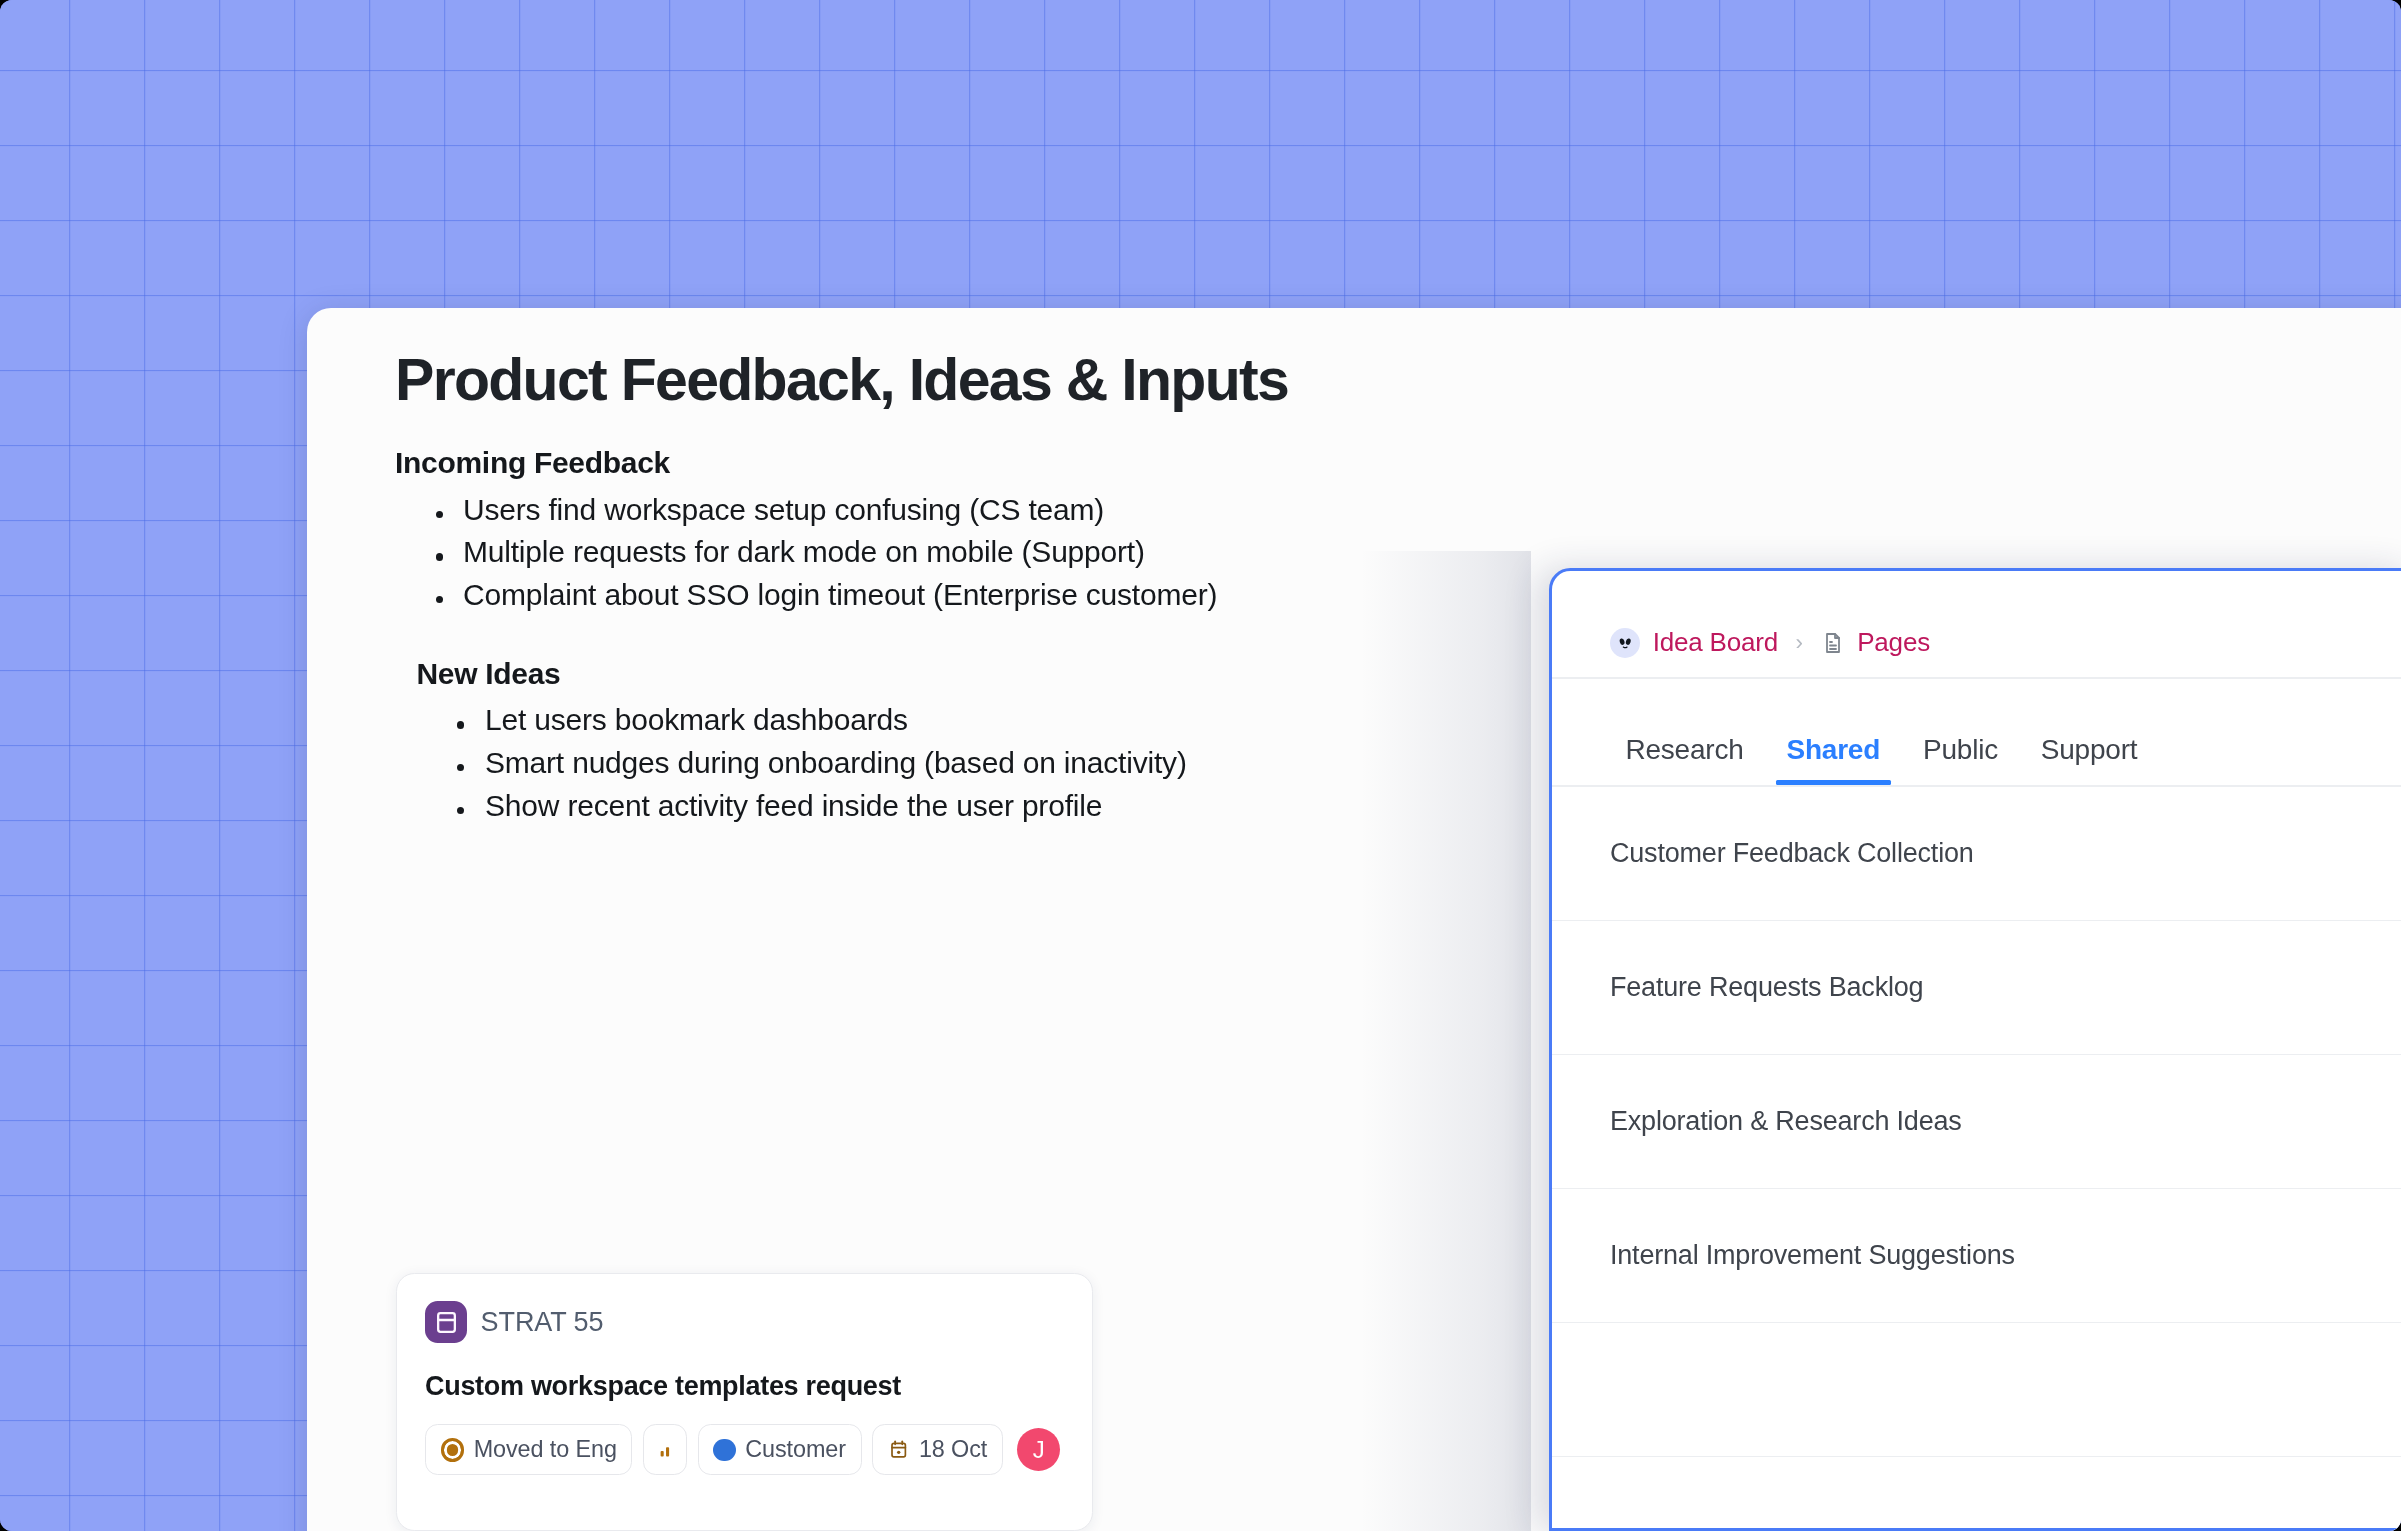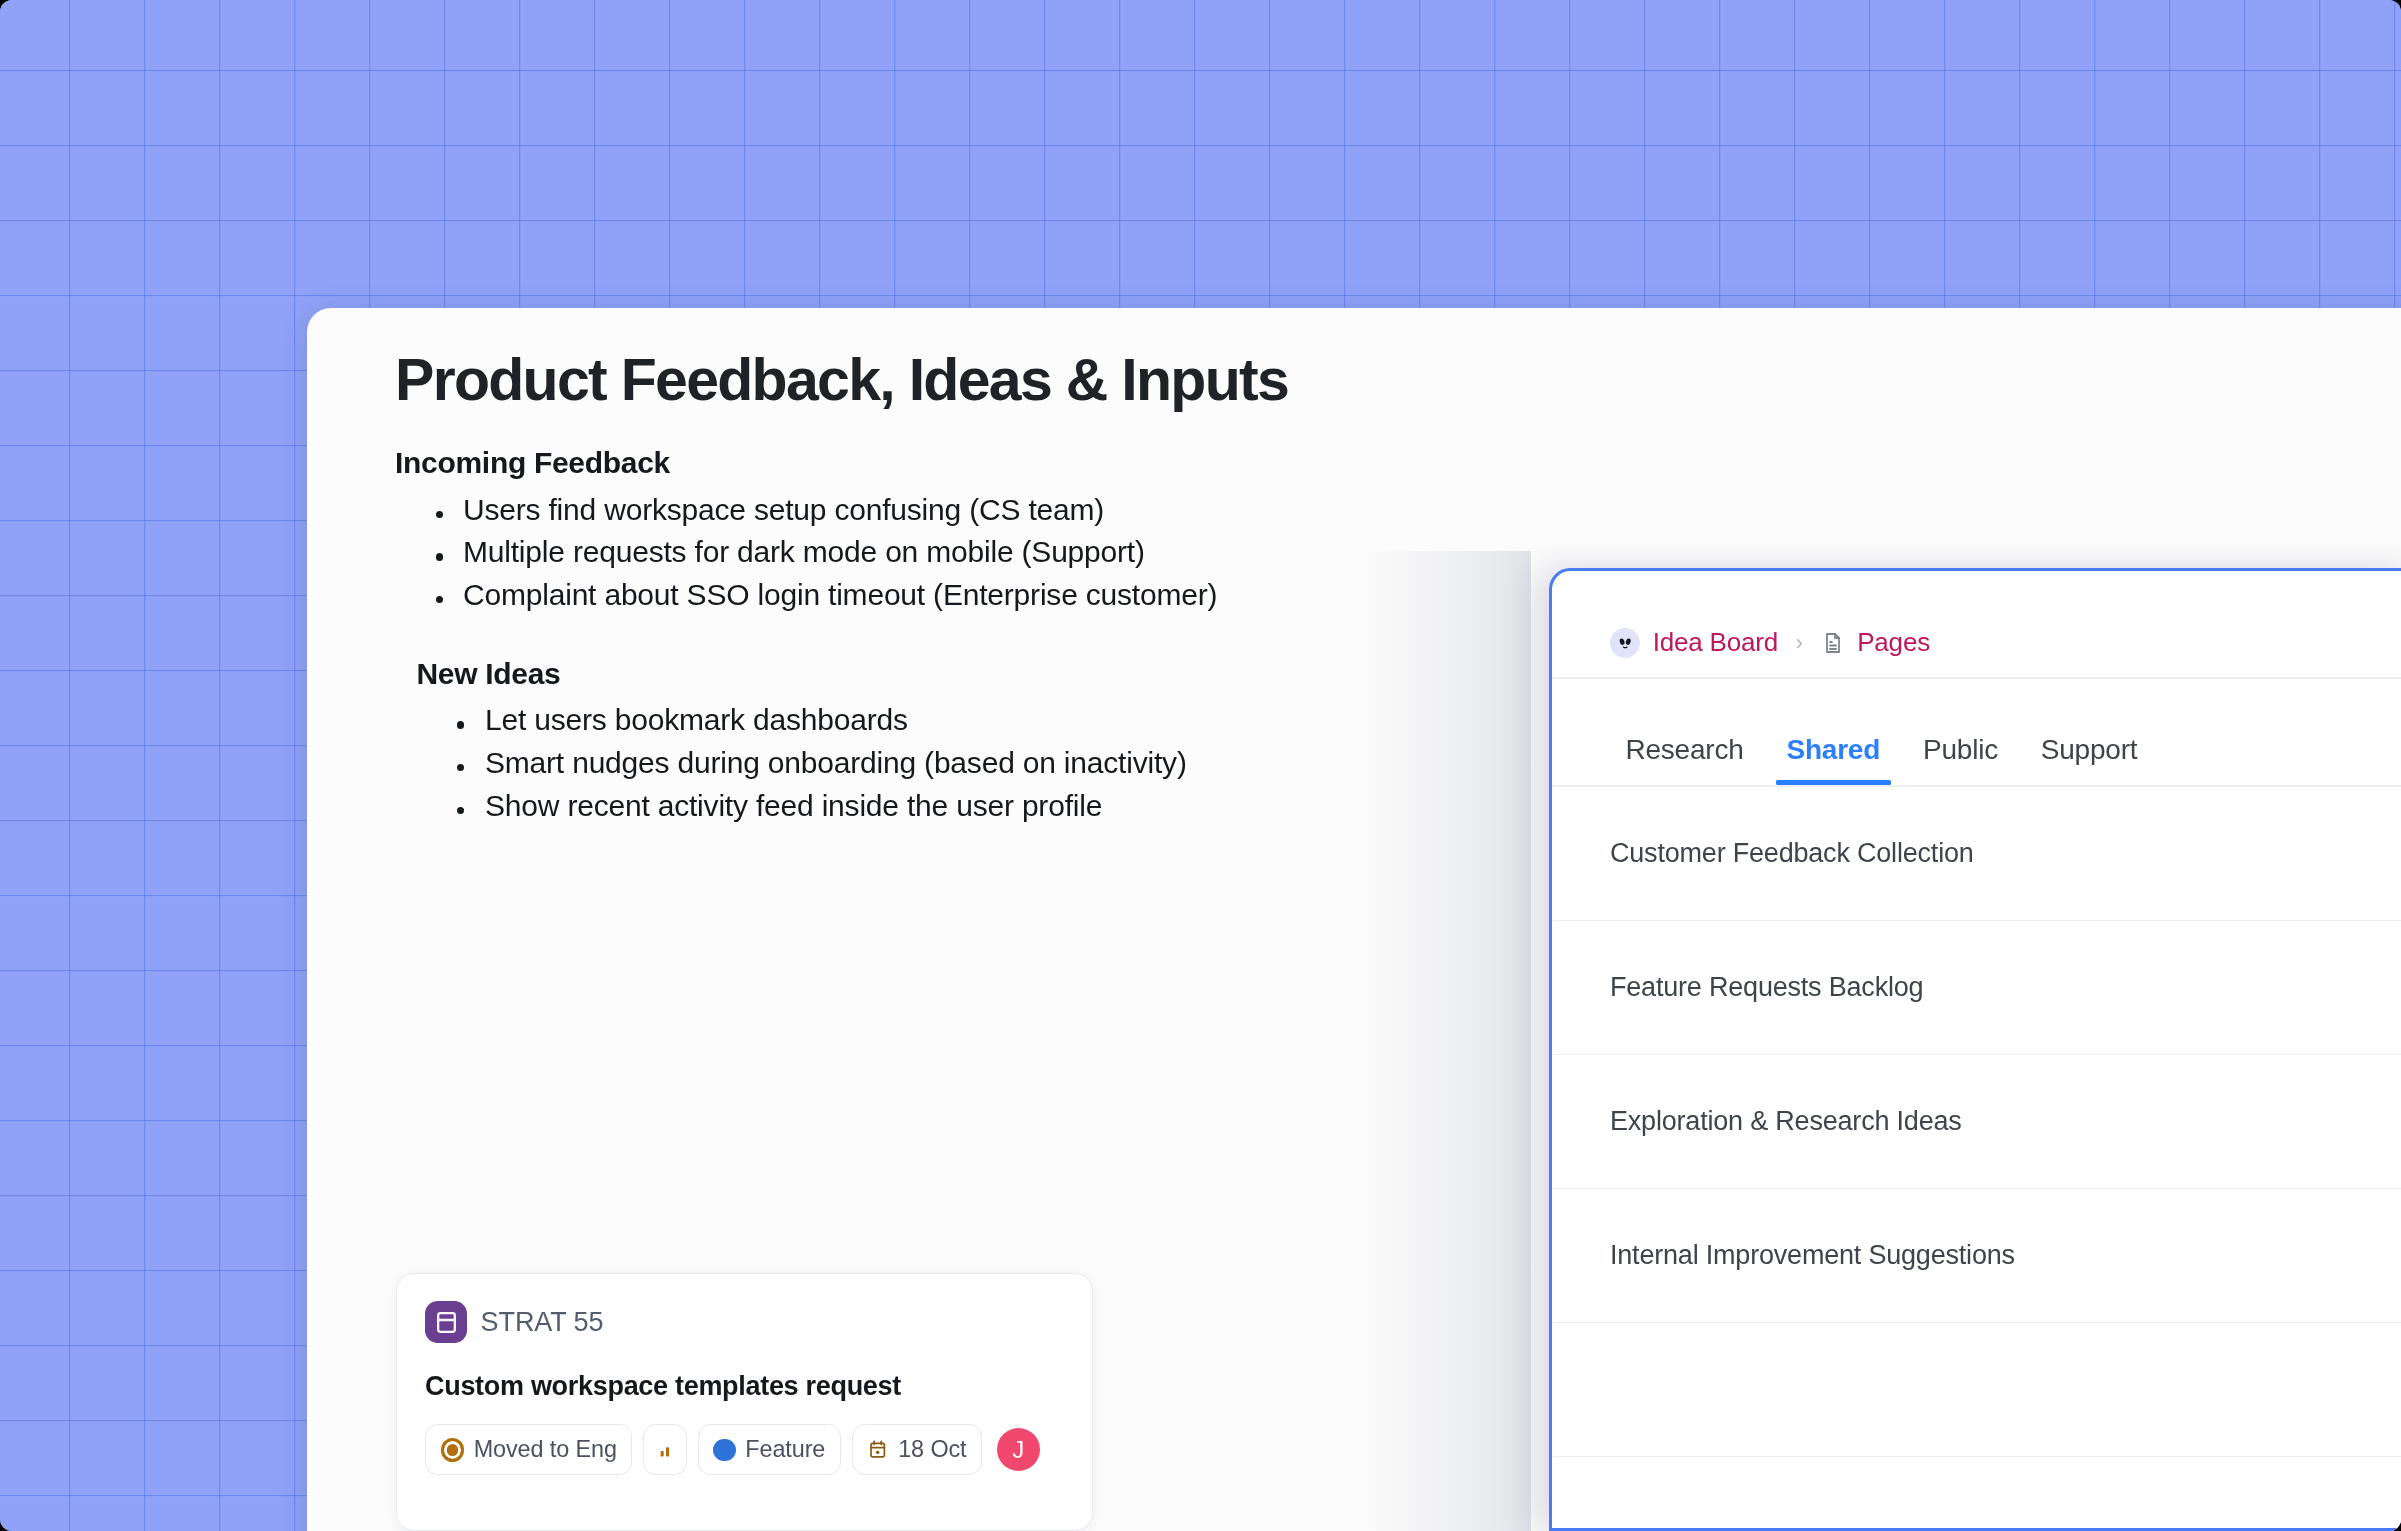--- a/index.html
+++ b/index.html
@@ -195,21 +195,21 @@
 
       <span class="chip icon-only">
         <svg width="18.5" height="18.5" viewBox="0 0 24 24">
           <rect x="6" y="13" width="4" height="7" rx="1.2" fill="#b2700d"></rect>
           <rect x="13" y="8" width="4" height="12" rx="1.2" fill="#b2700d"></rect>
         </svg>
       </span>
 
       <span class="chip">
         <span class="blue-dot"></span>
-        <span>Feature</span>
+        <span>Customer</span>
       </span>
 
       <span class="chip">
         <svg width="21.4" height="21.4" viewBox="0 0 24 24" fill="none" stroke="#8a5a12" stroke-width="1.9" stroke-linecap="round">
           <rect x="4.5" y="5" width="15" height="15" rx="2"></rect>
           <line x1="8" y1="2.6" x2="8" y2="6"></line>
           <line x1="16" y1="2.6" x2="16" y2="6"></line>
           <line x1="4.5" y1="9.6" x2="19.5" y2="9.6"></line>
           <circle cx="12" cy="15" r="1.9" fill="#8a5a12" stroke="none"></circle>
         </svg>

